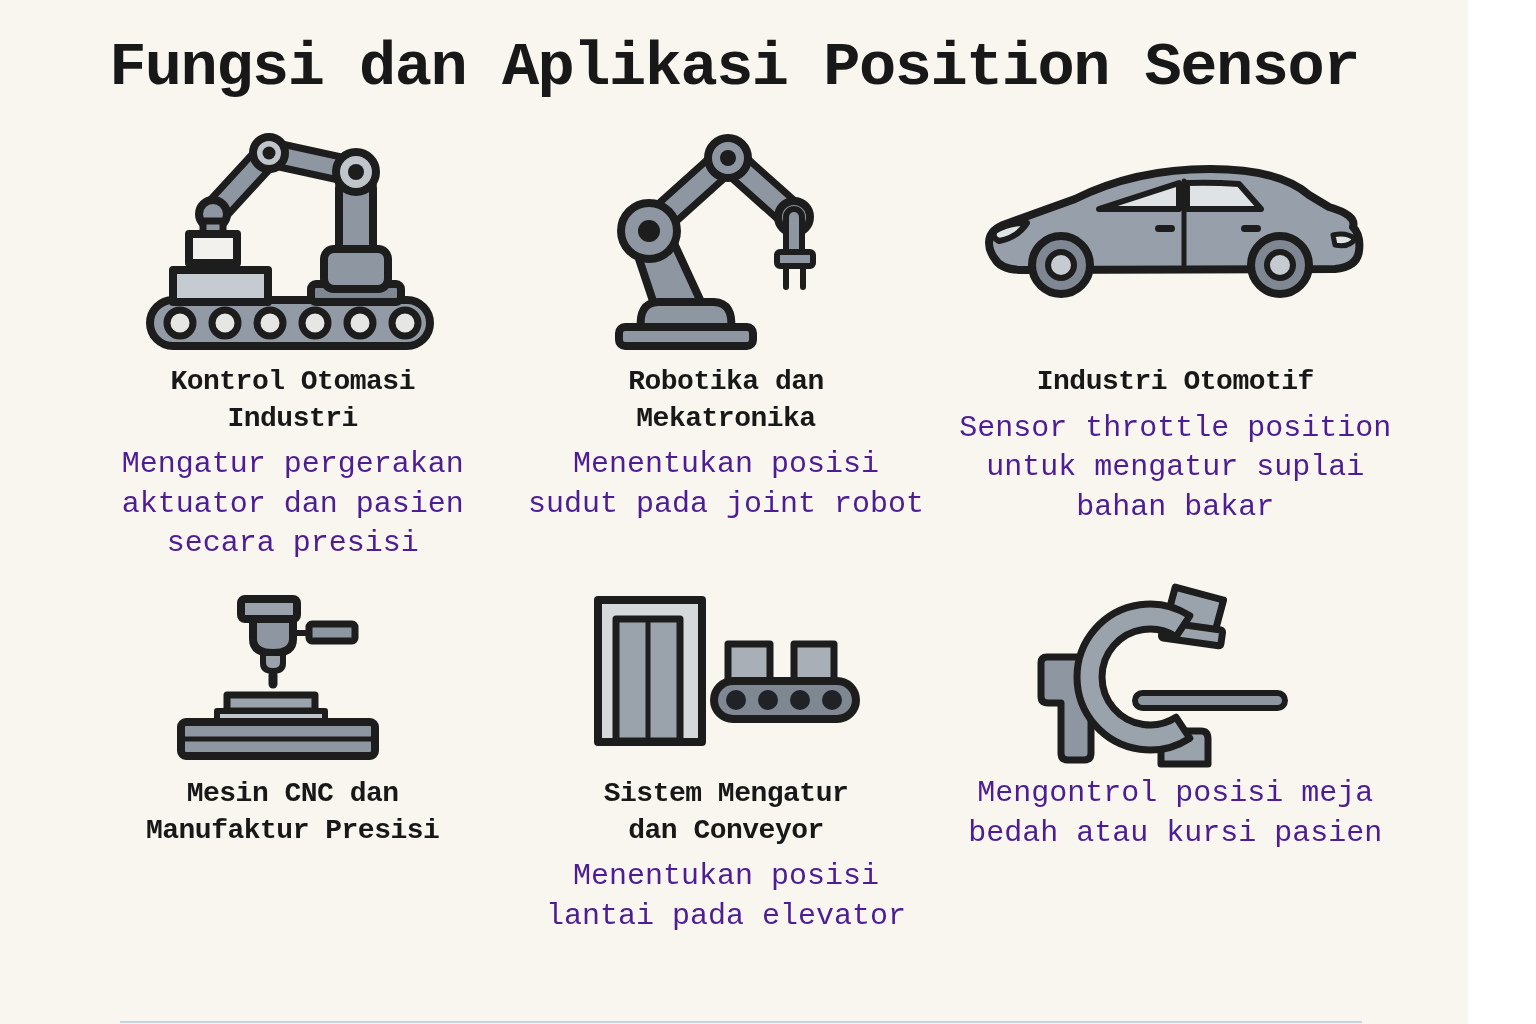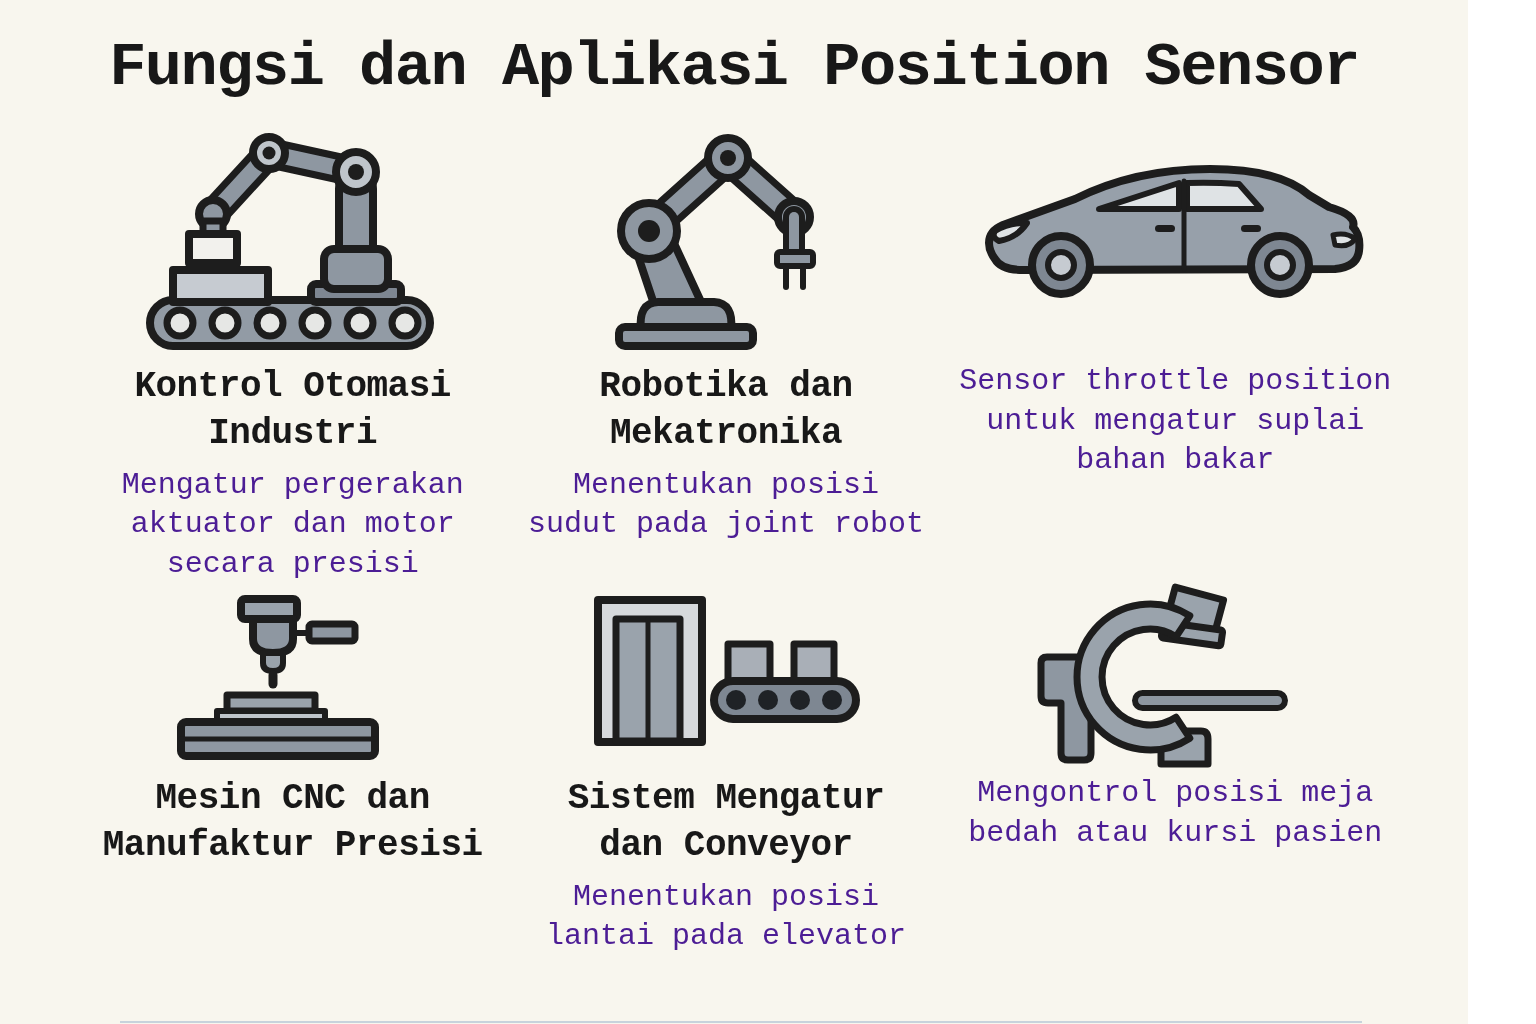--- a/index.html
+++ b/index.html
@@ -17,21 +17,21 @@
   .grid1{margin-top:6px; height:468px;}
   .grid2{margin-top:0;}
   .card{display:flex; flex-direction:column; align-items:center; text-align:center;}
   .card.col1{transform:translateX(48px);}
   .card.col2{transform:translateX(-8px);}
   .card.col3{transform:translateX(-48px);}
   .icon-box{display:flex; align-items:center; justify-content:center;}
   .grid1 .icon-box{height:252px;}
   .grid2 .icon-box{height:196px;}
   .card h2{
-    margin:4px 0 6px; font-size:36px; font-weight:bold; line-height:1.3;
+    margin:4px 0 6px; font-size:28px; font-weight:bold; line-height:1.3;
     white-space:pre-line; letter-spacing:-0.5px; color:#181818;
   }
   .card p{
     margin:2px 0 0; font-size:30px; font-weight:normal; line-height:1.32;
     white-space:pre-line; color:#4c1d95;
   }
   .bottom-line{
     position:absolute; left:120px; right:106px; bottom:1px; height:2px;
     background:rgba(110,145,185,0.35);
   }
@@ -73,21 +73,21 @@
             <circle cx="146" cy="39" r="6.5" fill="#1D1D1D" stroke="none"></circle>
             <circle cx="90" cy="100" r="14" fill="#8E97A1"></circle>
             <rect x="80" y="107" width="20" height="15" fill="#8E97A1" stroke-width="7"></rect>
             <rect x="66" y="120" width="48" height="29" fill="#F2F1ED"></rect>
           </g>
         </svg>
       </div>
       <h2>Kontrol Otomasi
 Industri</h2>
       <p>Mengatur pergerakan
-aktuator dan motor
+aktuator dan pasien
 secara presisi</p>
     </div>
 
     <div class="card col2">
       <div class="icon-box">
         <svg viewBox="0 0 280 240" width="280" height="240">
           <g stroke="#1D1D1D" stroke-width="8" stroke-linejoin="round" stroke-linecap="round">
             <path d="M48,130 L80,112 L116,190 L68,190 Z" fill="#8E97A1"></path>
             <path d="M55,216 Q52,189 72,188 L128,188 Q148,189 145,216 Z" fill="#8E97A1"></path>
             <rect x="33" y="213" width="134" height="19" rx="6" fill="#8E97A1"></rect>
@@ -128,20 +128,21 @@
             <path d="M209,42 L209,130" stroke-width="5" fill="none"></path>
             <rect x="180" y="86" width="20" height="7" rx="3.5" fill="#1D1D1D" stroke="none"></rect>
             <rect x="266" y="86" width="20" height="7" rx="3.5" fill="#1D1D1D" stroke="none"></rect>
             <circle cx="86" cy="126" r="29" fill="#7E8792"></circle>
             <circle cx="86" cy="126" r="13" fill="#C6CBD1" stroke-width="6"></circle>
             <circle cx="305" cy="126" r="29" fill="#7E8792"></circle>
             <circle cx="305" cy="126" r="13" fill="#C6CBD1" stroke-width="6"></circle>
           </g>
         </svg>
       </div>
+      <h2>Industri Otomotif</h2>
       <p>Sensor throttle position
 untuk mengatur suplai
 bahan bakar</p>
     </div>
   </div>
 
   <div class="grid grid2">
 
     <div class="card col1">
       <div class="icon-box">

